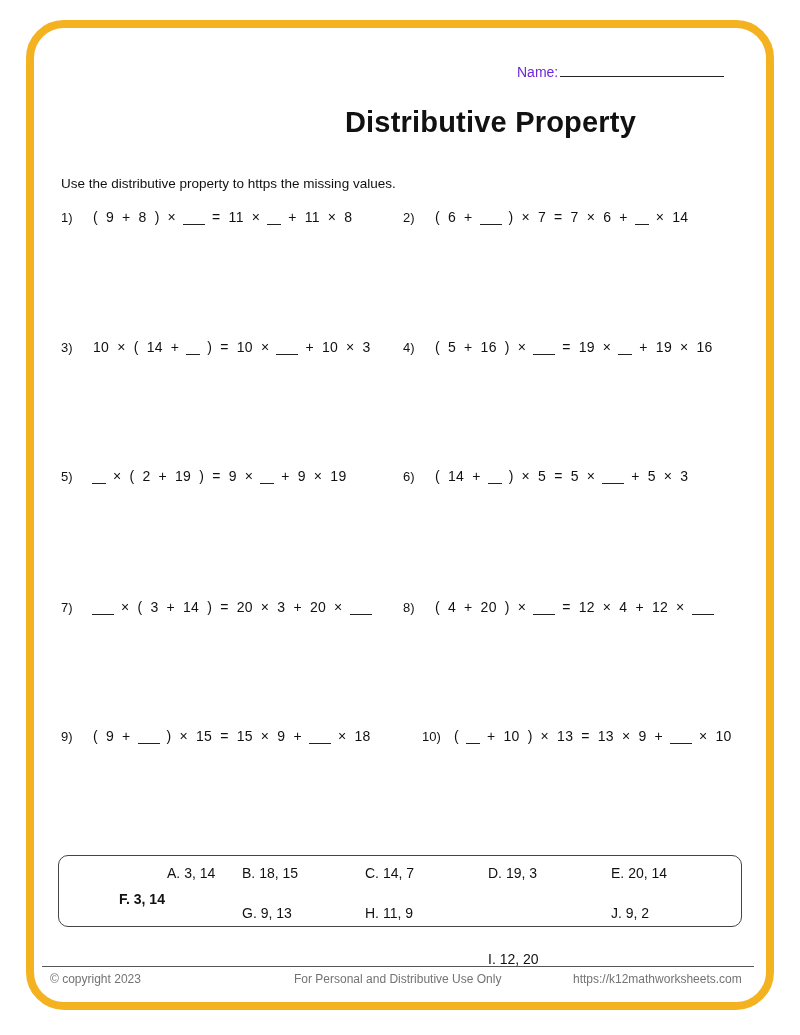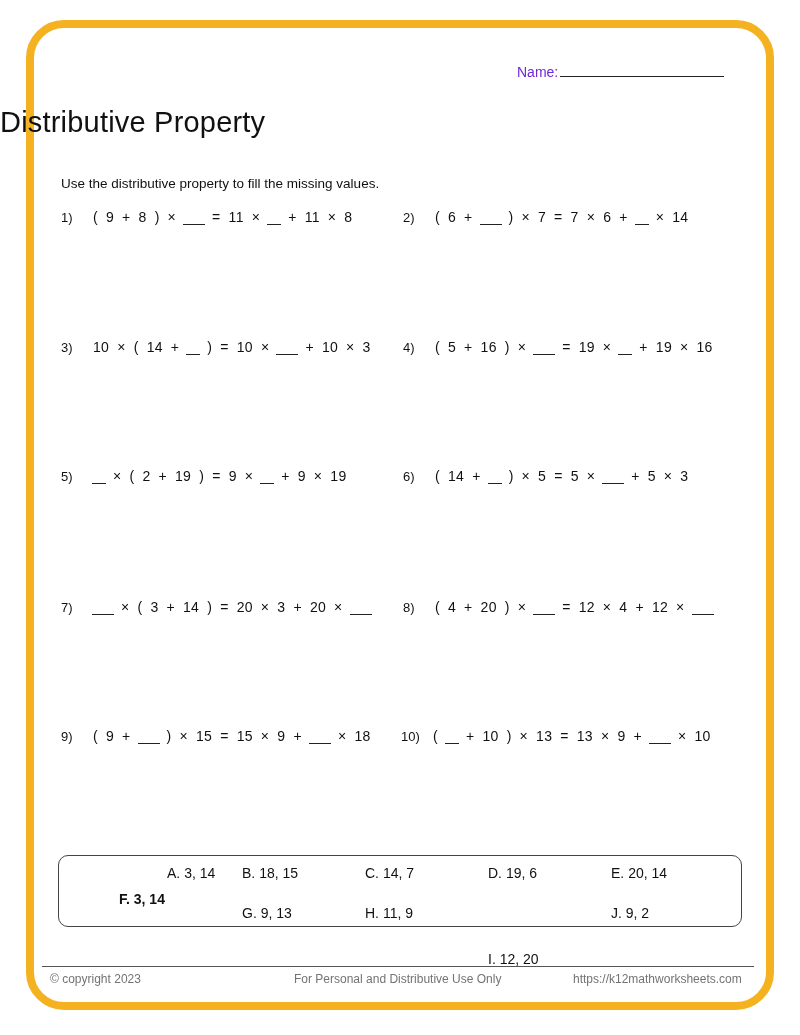--- a/index.html
+++ b/index.html
@@ -3,22 +3,22 @@
 <meta charset="utf-8">
 <style>
   html, body { margin: 0; padding: 0; background: #ffffff; }
   body { width: 800px; height: 1035px; position: relative; overflow: hidden;
          font-family: "Liberation Sans", "DejaVu Sans", sans-serif; color: #111; }
   .frame { position: absolute; left: 26px; top: 20px; width: 732px; height: 974px;
            border: 8px solid #f4b120; border-radius: 38px; background: #fff; }
   .name-line { position: absolute; left: 517px; top: 62px; font-size: 14px; color: #6d28d9; }
   .name-line .blank { display: inline-block; width: 164px; border-bottom: 1px solid #222;
            height: 14px; vertical-align: baseline; margin-left: 2px; }
-  .title { position: absolute; left: 0; width: 636px; top: 106px; text-align: left;
-           font-size: 29px; font-weight: normal; letter-spacing: 0.2px; }
+  .title { position: absolute; left: 0; width: 636px; top: 106px; text-align: right;
+           font-size: 29px; font-weight: bold; letter-spacing: 0.2px; }
   .instructions { position: absolute; left: 61px; top: 176px; font-size: 13.5px; }
   .problem { position: absolute; font-size: 14px; white-space: nowrap; display: flex; align-items: baseline; }
   .problem .num { display: inline-block; width: 28px; font-size: 13px; }
   .problem .eq { letter-spacing: 0.3px; word-spacing: 3px; }
   .tok { display: inline-block; margin: 0 4px; }
   .blank-s { display: inline-block; width: 14px; border-bottom: 1.3px solid #222; margin: 0 3px; height: 12px; vertical-align: -3px; }
   .blank-l { display: inline-block; width: 22px; border-bottom: 1.3px solid #222; margin: 0 3px; height: 12px; vertical-align: -3px; }
   .answer-box { position: absolute; left: 58px; top: 855px; width: 682px; height: 70px;
            border: 1.5px solid #444; border-radius: 10px; }
   .ans { position: absolute; font-size: 14px; white-space: nowrap; }
@@ -29,21 +29,21 @@
 <body>
 
 <div class="frame"></div>
 
 <div class="name-line">
   <span>Name:</span><span class="blank"></span>
 </div>
 
 <div class="title">Distributive Property</div>
 
-<div class="instructions">Use the distributive property to fill the missing values.</div>
+<div class="instructions">Use the distributive property to https the missing values.</div>
 
 <div id="problems">
   <div class="problem" style="left:61px;top:209px;">
       <span class="num">1)</span>
       <span class="eq"><span class="tok">(</span><span class="tok">9</span><span class="tok">+</span><span class="tok">8</span><span class="tok">)</span><span class="tok">×</span><span class="blank-l"></span><span class="tok">=</span><span class="tok">11</span><span class="tok">×</span><span class="blank-s"></span><span class="tok">+</span><span class="tok">11</span><span class="tok">×</span><span class="tok">8</span></span>
     </div>
   <div class="problem" style="left:403px;top:209px;">
       <span class="num">2)</span>
       <span class="eq"><span class="tok">(</span><span class="tok">6</span><span class="tok">+</span><span class="blank-l"></span><span class="tok">)</span><span class="tok">×</span><span class="tok">7</span><span class="tok">=</span><span class="tok">7</span><span class="tok">×</span><span class="tok">6</span><span class="tok">+</span><span class="blank-s"></span><span class="tok">×</span><span class="tok">14</span></span>
     </div>
@@ -68,31 +68,31 @@
       <span class="eq"><span class="blank-l"></span><span class="tok">×</span><span class="tok">(</span><span class="tok">3</span><span class="tok">+</span><span class="tok">14</span><span class="tok">)</span><span class="tok">=</span><span class="tok">20</span><span class="tok">×</span><span class="tok">3</span><span class="tok">+</span><span class="tok">20</span><span class="tok">×</span><span class="blank-l"></span></span>
     </div>
   <div class="problem" style="left:403px;top:599px;">
       <span class="num">8)</span>
       <span class="eq"><span class="tok">(</span><span class="tok">4</span><span class="tok">+</span><span class="tok">20</span><span class="tok">)</span><span class="tok">×</span><span class="blank-l"></span><span class="tok">=</span><span class="tok">12</span><span class="tok">×</span><span class="tok">4</span><span class="tok">+</span><span class="tok">12</span><span class="tok">×</span><span class="blank-l"></span></span>
     </div>
   <div class="problem" style="left:61px;top:728px;">
       <span class="num">9)</span>
       <span class="eq"><span class="tok">(</span><span class="tok">9</span><span class="tok">+</span><span class="blank-l"></span><span class="tok">)</span><span class="tok">×</span><span class="tok">15</span><span class="tok">=</span><span class="tok">15</span><span class="tok">×</span><span class="tok">9</span><span class="tok">+</span><span class="blank-l"></span><span class="tok">×</span><span class="tok">18</span></span>
     </div>
-  <div class="problem" style="left:401px;top:728px;align-items:flex-end;">
+  <div class="problem" style="left:422px;top:728px;align-items:flex-end;">
       <span class="num">10)</span>
       <span class="eq"><span class="tok">(</span><span class="blank-s"></span><span class="tok">+</span><span class="tok">10</span><span class="tok">)</span><span class="tok">×</span><span class="tok">13</span><span class="tok">=</span><span class="tok">13</span><span class="tok">×</span><span class="tok">9</span><span class="tok">+</span><span class="blank-l"></span><span class="tok">×</span><span class="tok">10</span></span>
     </div>
 </div>
 
 <div class="answer-box"></div>
 <div class="ans" style="left:119px;top:865px;margin-left:48px;"><span>A.</span> <span>3, 14</span></div>
 <div class="ans" style="left:242px;top:865px;"><span>B.</span> <span>18, 15</span></div>
 <div class="ans" style="left:365px;top:865px;"><span>C.</span> <span>14, 7</span></div>
-<div class="ans" style="left:488px;top:865px;"><span>D.</span> <span>19, 6</span></div>
+<div class="ans" style="left:488px;top:865px;"><span>D.</span> <span>19, 3</span></div>
 <div class="ans" style="left:611px;top:865px;"><span>E.</span> <span>20, 14</span></div>
 <div class="ans" style="left:119px;top:891px;font-weight:bold;"><span>F.</span> <span>3, 14</span></div>
 <div class="ans" style="left:242px;top:905px;"><span>G.</span> <span>9, 13</span></div>
 <div class="ans" style="left:365px;top:905px;"><span>H.</span> <span>11, 9</span></div>
 <div class="ans" style="left:488px;top:905px;margin-top:46px;"><span>I.</span> <span>12, 20</span></div>
 <div class="ans" style="left:611px;top:905px;"><span>J.</span> <span>9, 2</span></div>
 
 <div class="footer-rule"></div>
 <div class="footer" style="left:50px;">© copyright 2023</div>
 <div class="footer" style="left:294px;">For Personal and Distributive Use Only</div>

